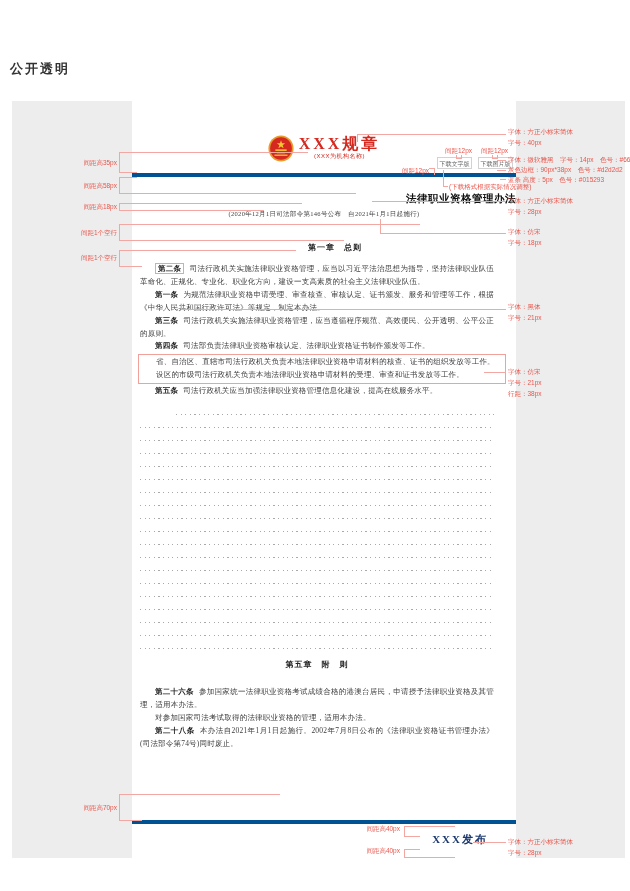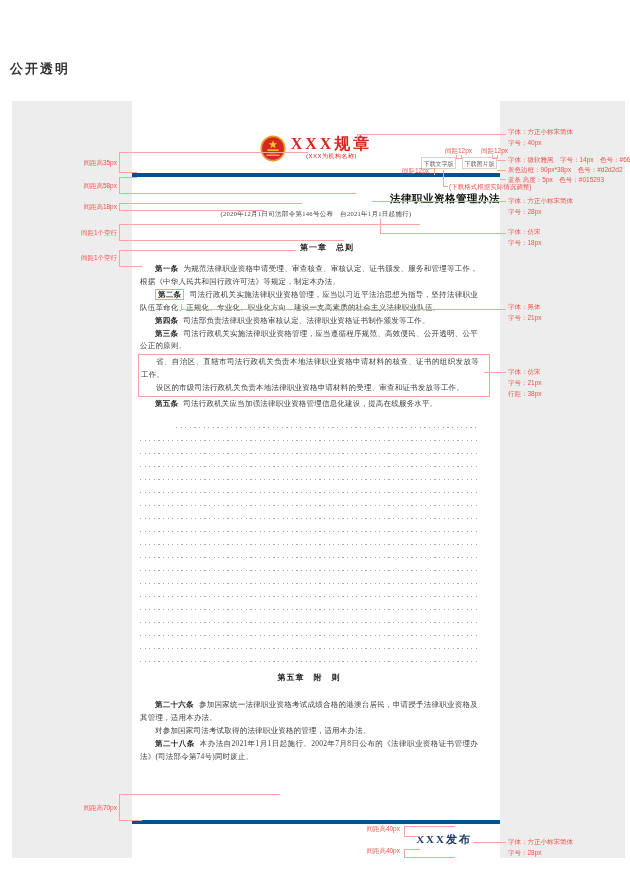--- a/index.html
+++ b/index.html
@@ -1,19 +1,19 @@
 <!DOCTYPE html>
 <html><head>
 <meta charset="utf-8">
 <style>
   html,body{margin:0;padding:0;background:#fff;}
   #canvas{position:relative;width:630px;height:891px;background:#fff;overflow:hidden;
           font-family:"Liberation Sans",sans-serif;}
   .backdrop{position:absolute;left:12px;top:101px;width:613px;height:757px;background:#ededed;}
-  .page{position:absolute;left:132px;top:101px;width:368px;height:757px;background:#ffffff;}
+  .page{position:absolute;left:132px;top:101px;width:368px;height:757px;background:#ffffff;padding-left:16px;}
   .page-label{position:absolute;left:10px;top:60px;font-size:13px;font-weight:bold;color:#333;
               letter-spacing:2px;font-family:"Liberation Serif","DejaVu Serif",serif;}
   
   .masthead{position:absolute;left:0;top:34px;width:100%;display:flex;justify-content:center;
             align-items:flex-start;gap:5px;}
   .mast-col{display:flex;flex-direction:column;align-items:center;}
   .mast-title{font-family:"Liberation Serif","DejaVu Serif",serif;font-weight:bold;font-size:16px;
               color:#d5281e;letter-spacing:3px;line-height:18px;white-space:nowrap;}
   .mast-note{font-size:6px;color:#d5281e;line-height:7px;letter-spacing:0.5px;}
   .btn-row{position:absolute;top:56px;right:3px;display:flex;gap:6px;}
@@ -84,24 +84,24 @@
       <div class="dl-btn">下载图片版</div>
     </div>
 
     <div class="blue-bar"></div>
 
     <div class="doc-title">法律职业资格管理办法</div>
     <div class="doc-subtitle">(2020年12月1日司法部令第146号公布　自2021年1月1日起施行)</div>
     <div class="chapter chapter1">第一章　总则</div>
 
     <div class="doc-body">
+      <p class="art"><span class="art-label label-box">第二条</span><span>司法行政机关实施法律职业资格管理，应当以习近平法治思想为指导，坚持法律职业队伍革命化、正规化、专业化、职业化方向，建设一支高素质的社会主义法律职业队伍。</span></p>
       <p class="art"><span class="art-label">第一条</span><span>为规范法律职业资格申请受理、审查核查、审核认定、证书颁发、服务和管理等工作，根据《中华人民共和国行政许可法》等规定，制定本办法。</span></p>
-      <p class="art"><span class="art-label label-box">第二条</span><span>司法行政机关实施法律职业资格管理，应当以习近平法治思想为指导，坚持法律职业队伍革命化、正规化、专业化、职业化方向，建设一支高素质的社会主义法律职业队伍。</span></p>
+      <p class="art"><span class="art-label">第三条</span><span>司法行政机关实施法律职业资格管理，应当遵循程序规范、高效便民、公开透明、公平公正的原则。</span></p>
       <p class="art"><span class="art-label">第四条</span><span>司法部负责法律职业资格审核认定、法律职业资格证书制作颁发等工作。</span></p>
-      <p class="art"><span class="art-label">第三条</span><span>司法行政机关实施法律职业资格管理，应当遵循程序规范、高效便民、公开透明、公平公正的原则。</span></p>
       <div class="boxed">
         <p class="art">省、自治区、直辖市司法行政机关负责本地法律职业资格申请材料的核查、证书的组织发放等工作。</p>
         <p class="art">设区的市级司法行政机关负责本地法律职业资格申请材料的受理、审查和证书发放等工作。</p>
       </div>
       <p class="art"><span class="art-label">第五条</span><span>司法行政机关应当加强法律职业资格管理信息化建设，提高在线服务水平。</span></p>
 
       <div style="margin-top:8px">
           <div class="dots first"></div>
           <div class="dots"></div>
           <div class="dots"></div>

